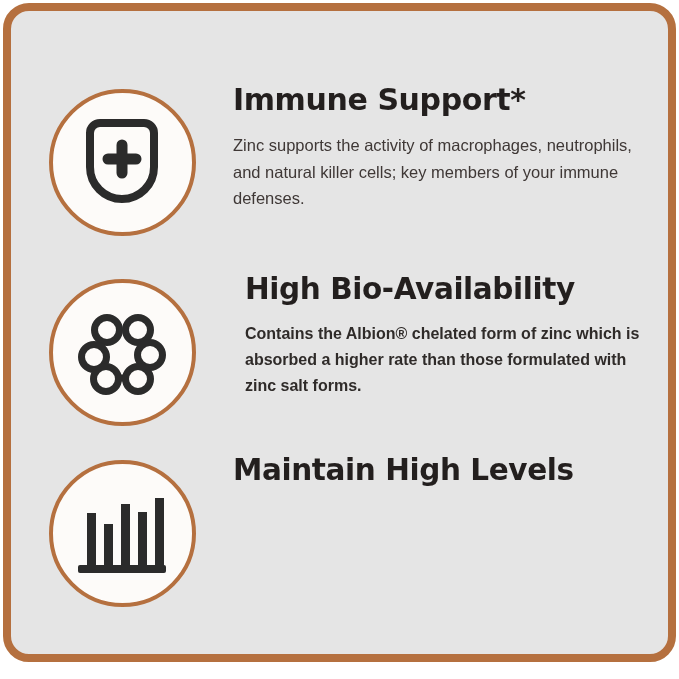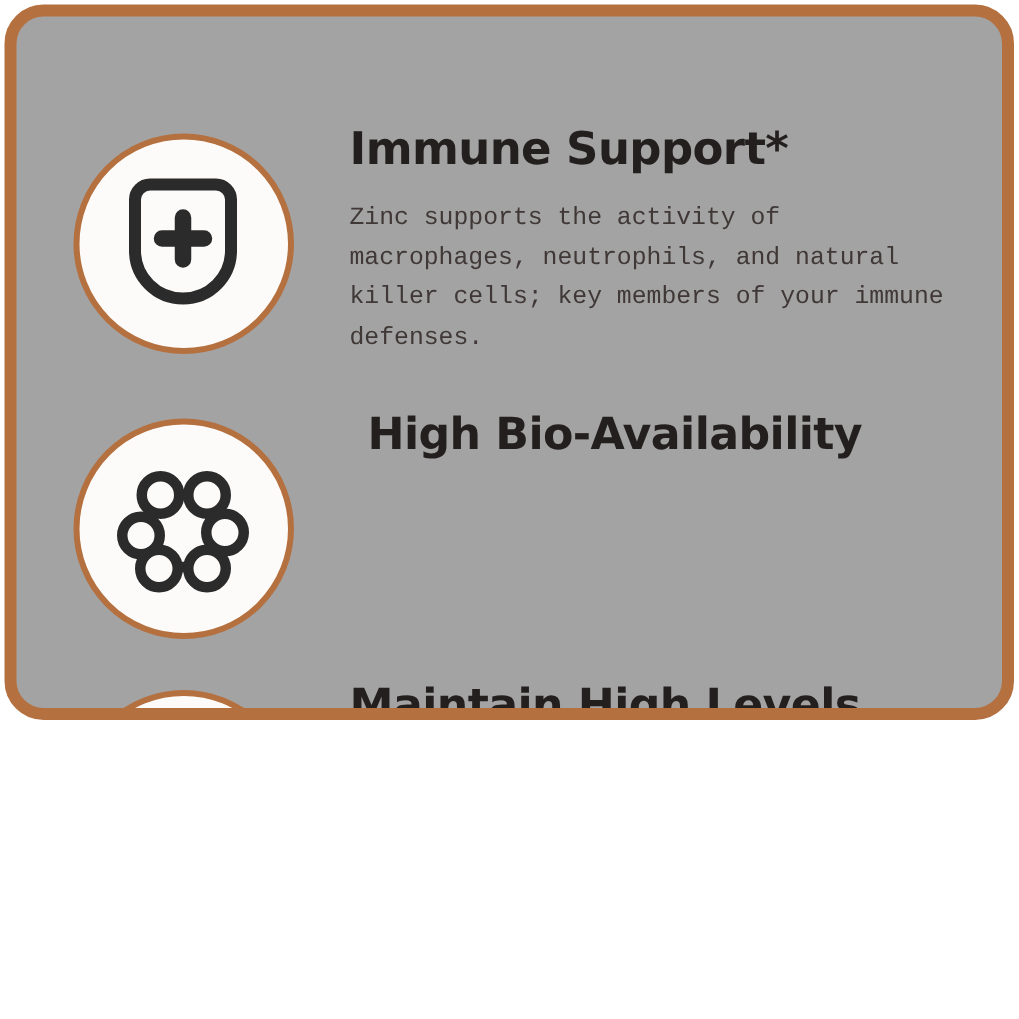--- a/index.html
+++ b/index.html
@@ -12,25 +12,25 @@
     height: 679px;
     overflow: hidden;
     font-family: "Liberation Sans", "DejaVu Sans", sans-serif;
   }
 
   .poster {
     position: absolute;
     left: 3px;
     top: 3px;
     width: 673px;
-    height: 477px;
+    height: 659px;
     box-sizing: border-box;
     border: 8px solid #b5703f;
     border-radius: 26px;
-    background: #a3a3a3;
+    background: #e5e5e5;
     overflow: hidden;
   }
 
   .features {
     position: absolute;
     left: 0;
     top: 0;
     width: 100%;
     height: 100%;
   }
@@ -82,21 +82,21 @@
     font-size: 30px;
     font-weight: bold;
     color: #231f1e;
     letter-spacing: -0.4px;
     line-height: 1.1;
     margin: 0 0 16px 0;
     white-space: nowrap;
   }
 
   .feature-body {
-    font-family: Liberation Mono, monospace;
+    font-family: Liberation Sans, sans-serif;
     font-size: 16.5px;
     font-weight: normal;
     color: #3f3836;
     line-height: 1.62;
     margin: 0;
     max-width: 400px;
   }
 
   .feature-row.row-1 .feature-title,
   .feature-row.row-2 .feature-title {
@@ -151,20 +151,21 @@
               <circle cx="20" cy="52" r="12.5" stroke="#2b2b2b" stroke-width="7" fill="#fdfbf9"></circle>
               <circle cx="76" cy="50" r="12.5" stroke="#2b2b2b" stroke-width="7" fill="#fdfbf9"></circle>
               <circle cx="32" cy="74" r="12.5" stroke="#2b2b2b" stroke-width="7" fill="#fdfbf9"></circle>
               <circle cx="64" cy="74" r="12.5" stroke="#2b2b2b" stroke-width="7" fill="#fdfbf9"></circle>
             </svg>
           </span>
         </div>
       </div>
       <div class="text-cell">
         <h2 class="feature-title">High Bio-Availability</h2>
+        <p class="feature-body">Contains the Albion® chelated form of zinc which is absorbed a higher rate than those formulated with zinc salt forms.</p>
       </div>
     </div>
 
     <div class="feature-row row-2">
       <div class="icon-cell">
         <div class="icon-circle">
           <span>
             <svg width="88" height="84" viewBox="0 0 88 84" fill="none">
 
               <rect x="9" y="21" width="9" height="52" fill="#2b2b2b"></rect>

